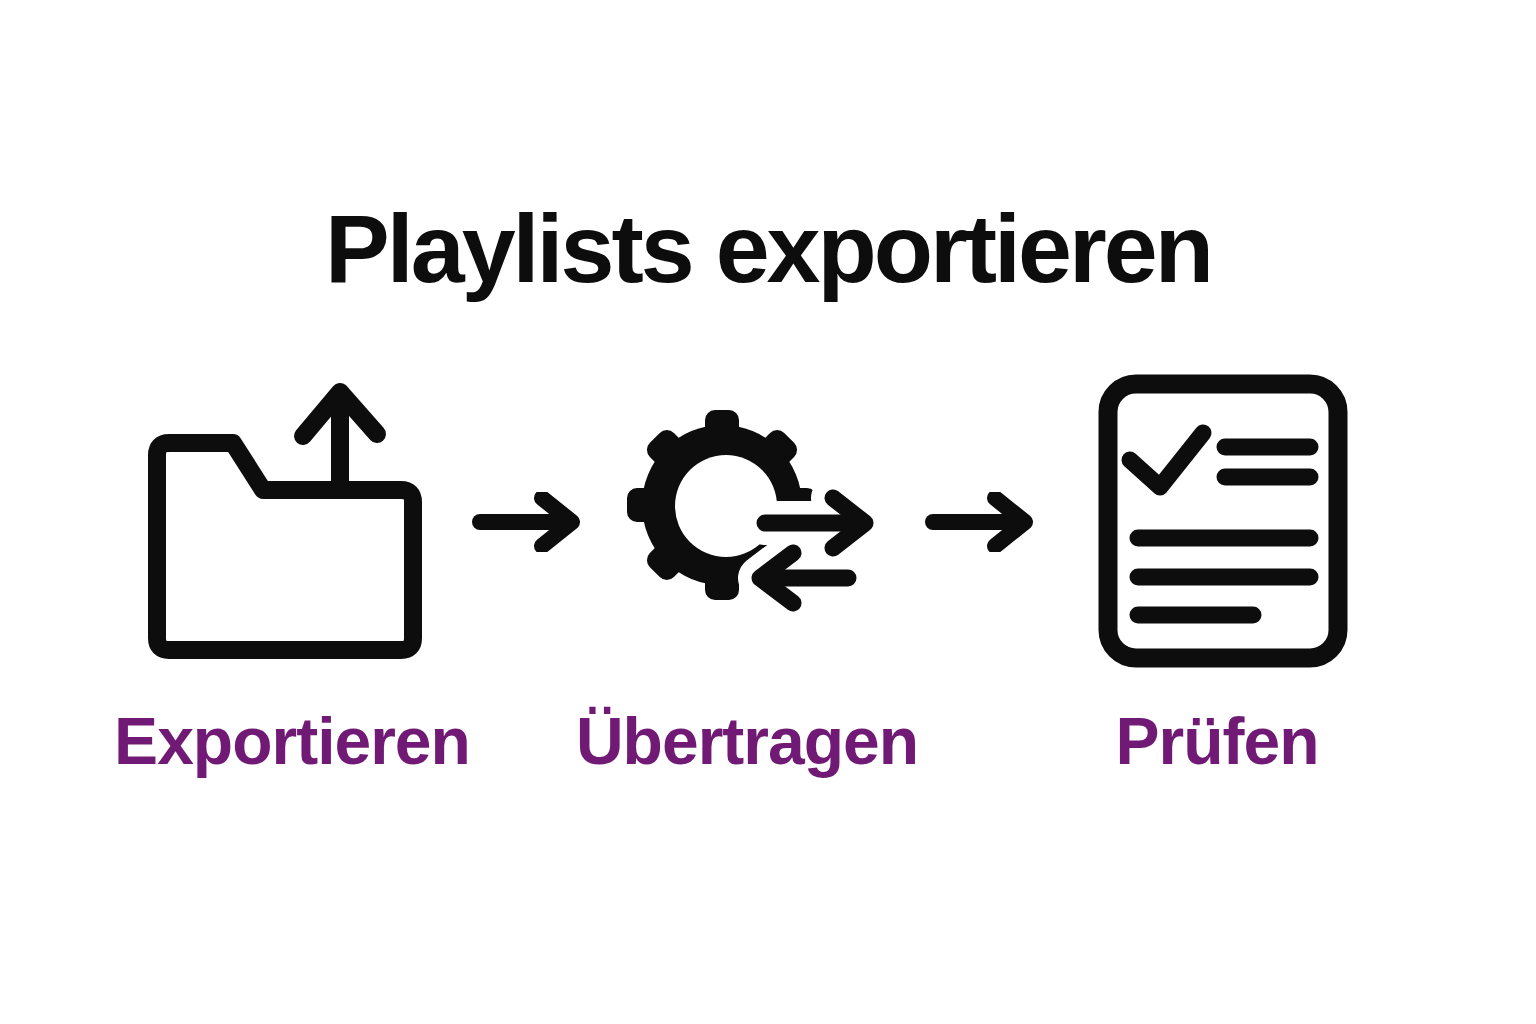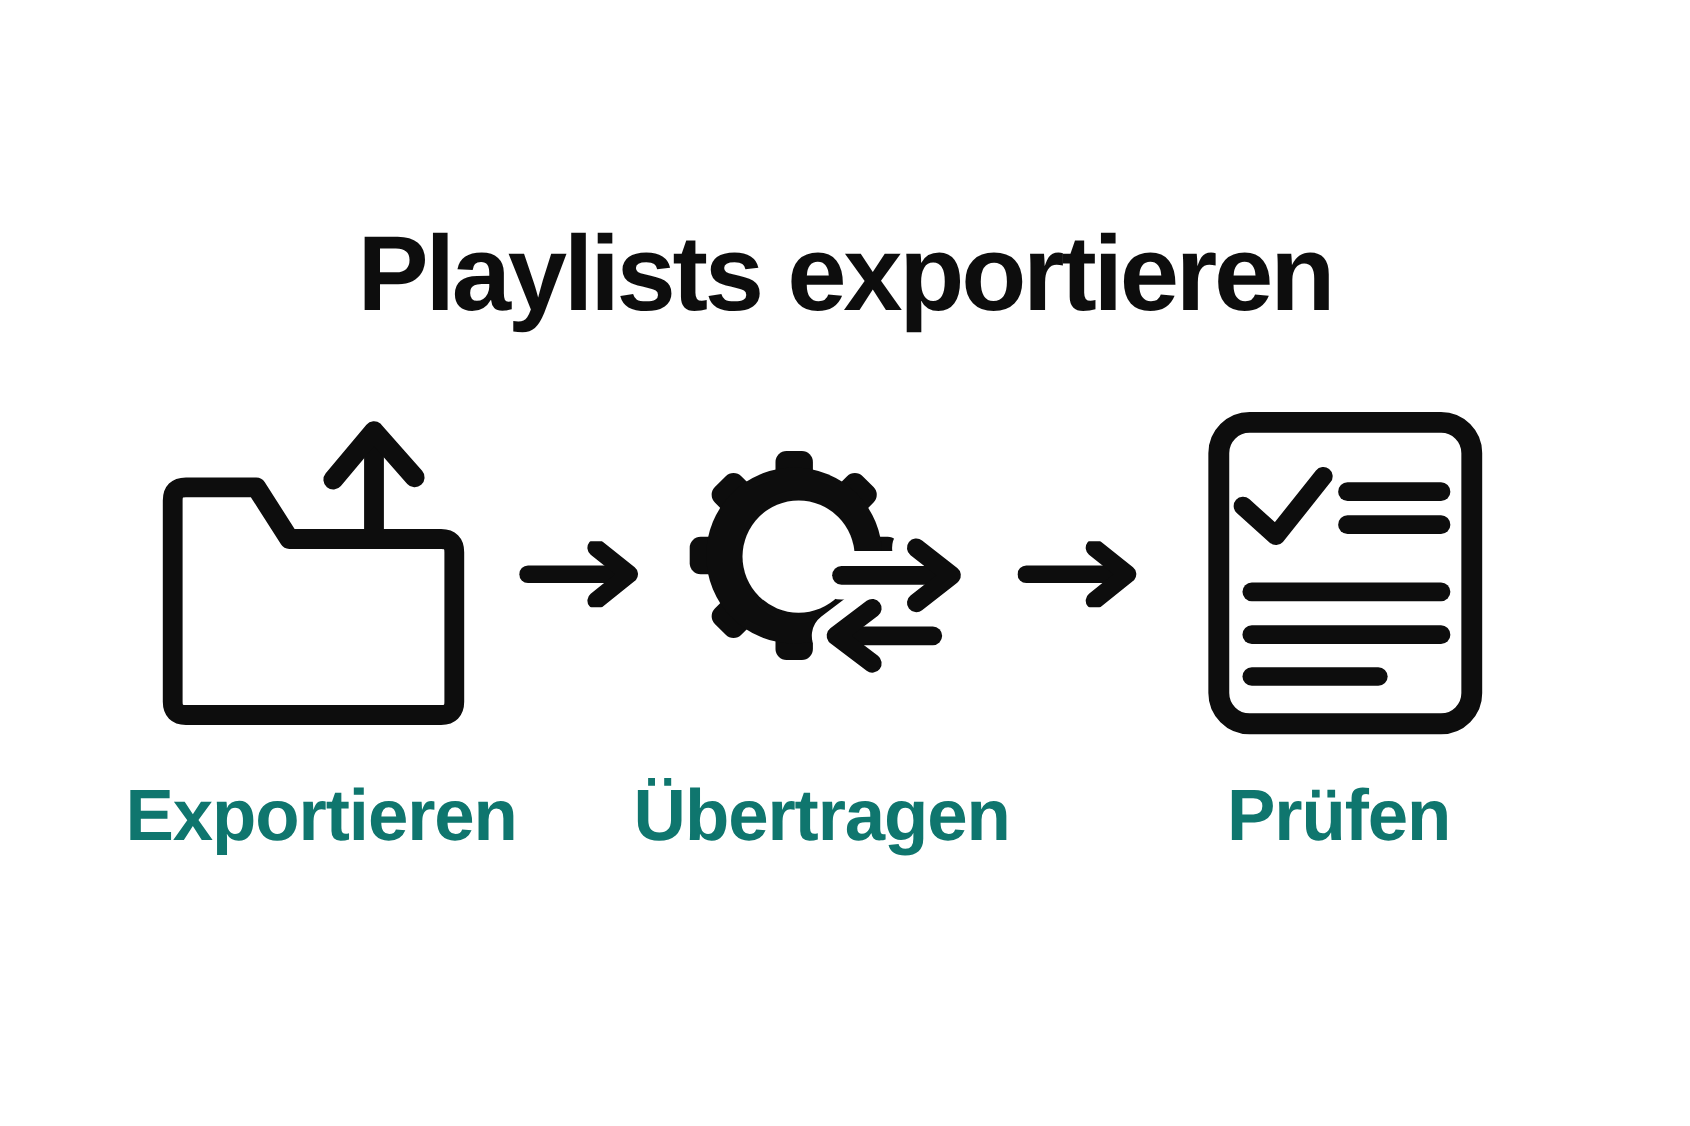--- a/index.html
+++ b/index.html
@@ -33,21 +33,21 @@
   .icon svg {
     display: block;
   }
   .step-label {
     position: absolute;
     top: 703px;
     transform: translateX(-50%);
     font-size: 66px;
     font-weight: 600;
     letter-spacing: -1px;
-    color: #0f766e;
+    color: #701a75;
     white-space: nowrap;
   }
   .label-1 { left: 292px; }
   .label-2 { left: 747px; }
   .label-3 { left: 1217px; }
 </style>
 </head>
 <body>
 
 <div class="canvas">

